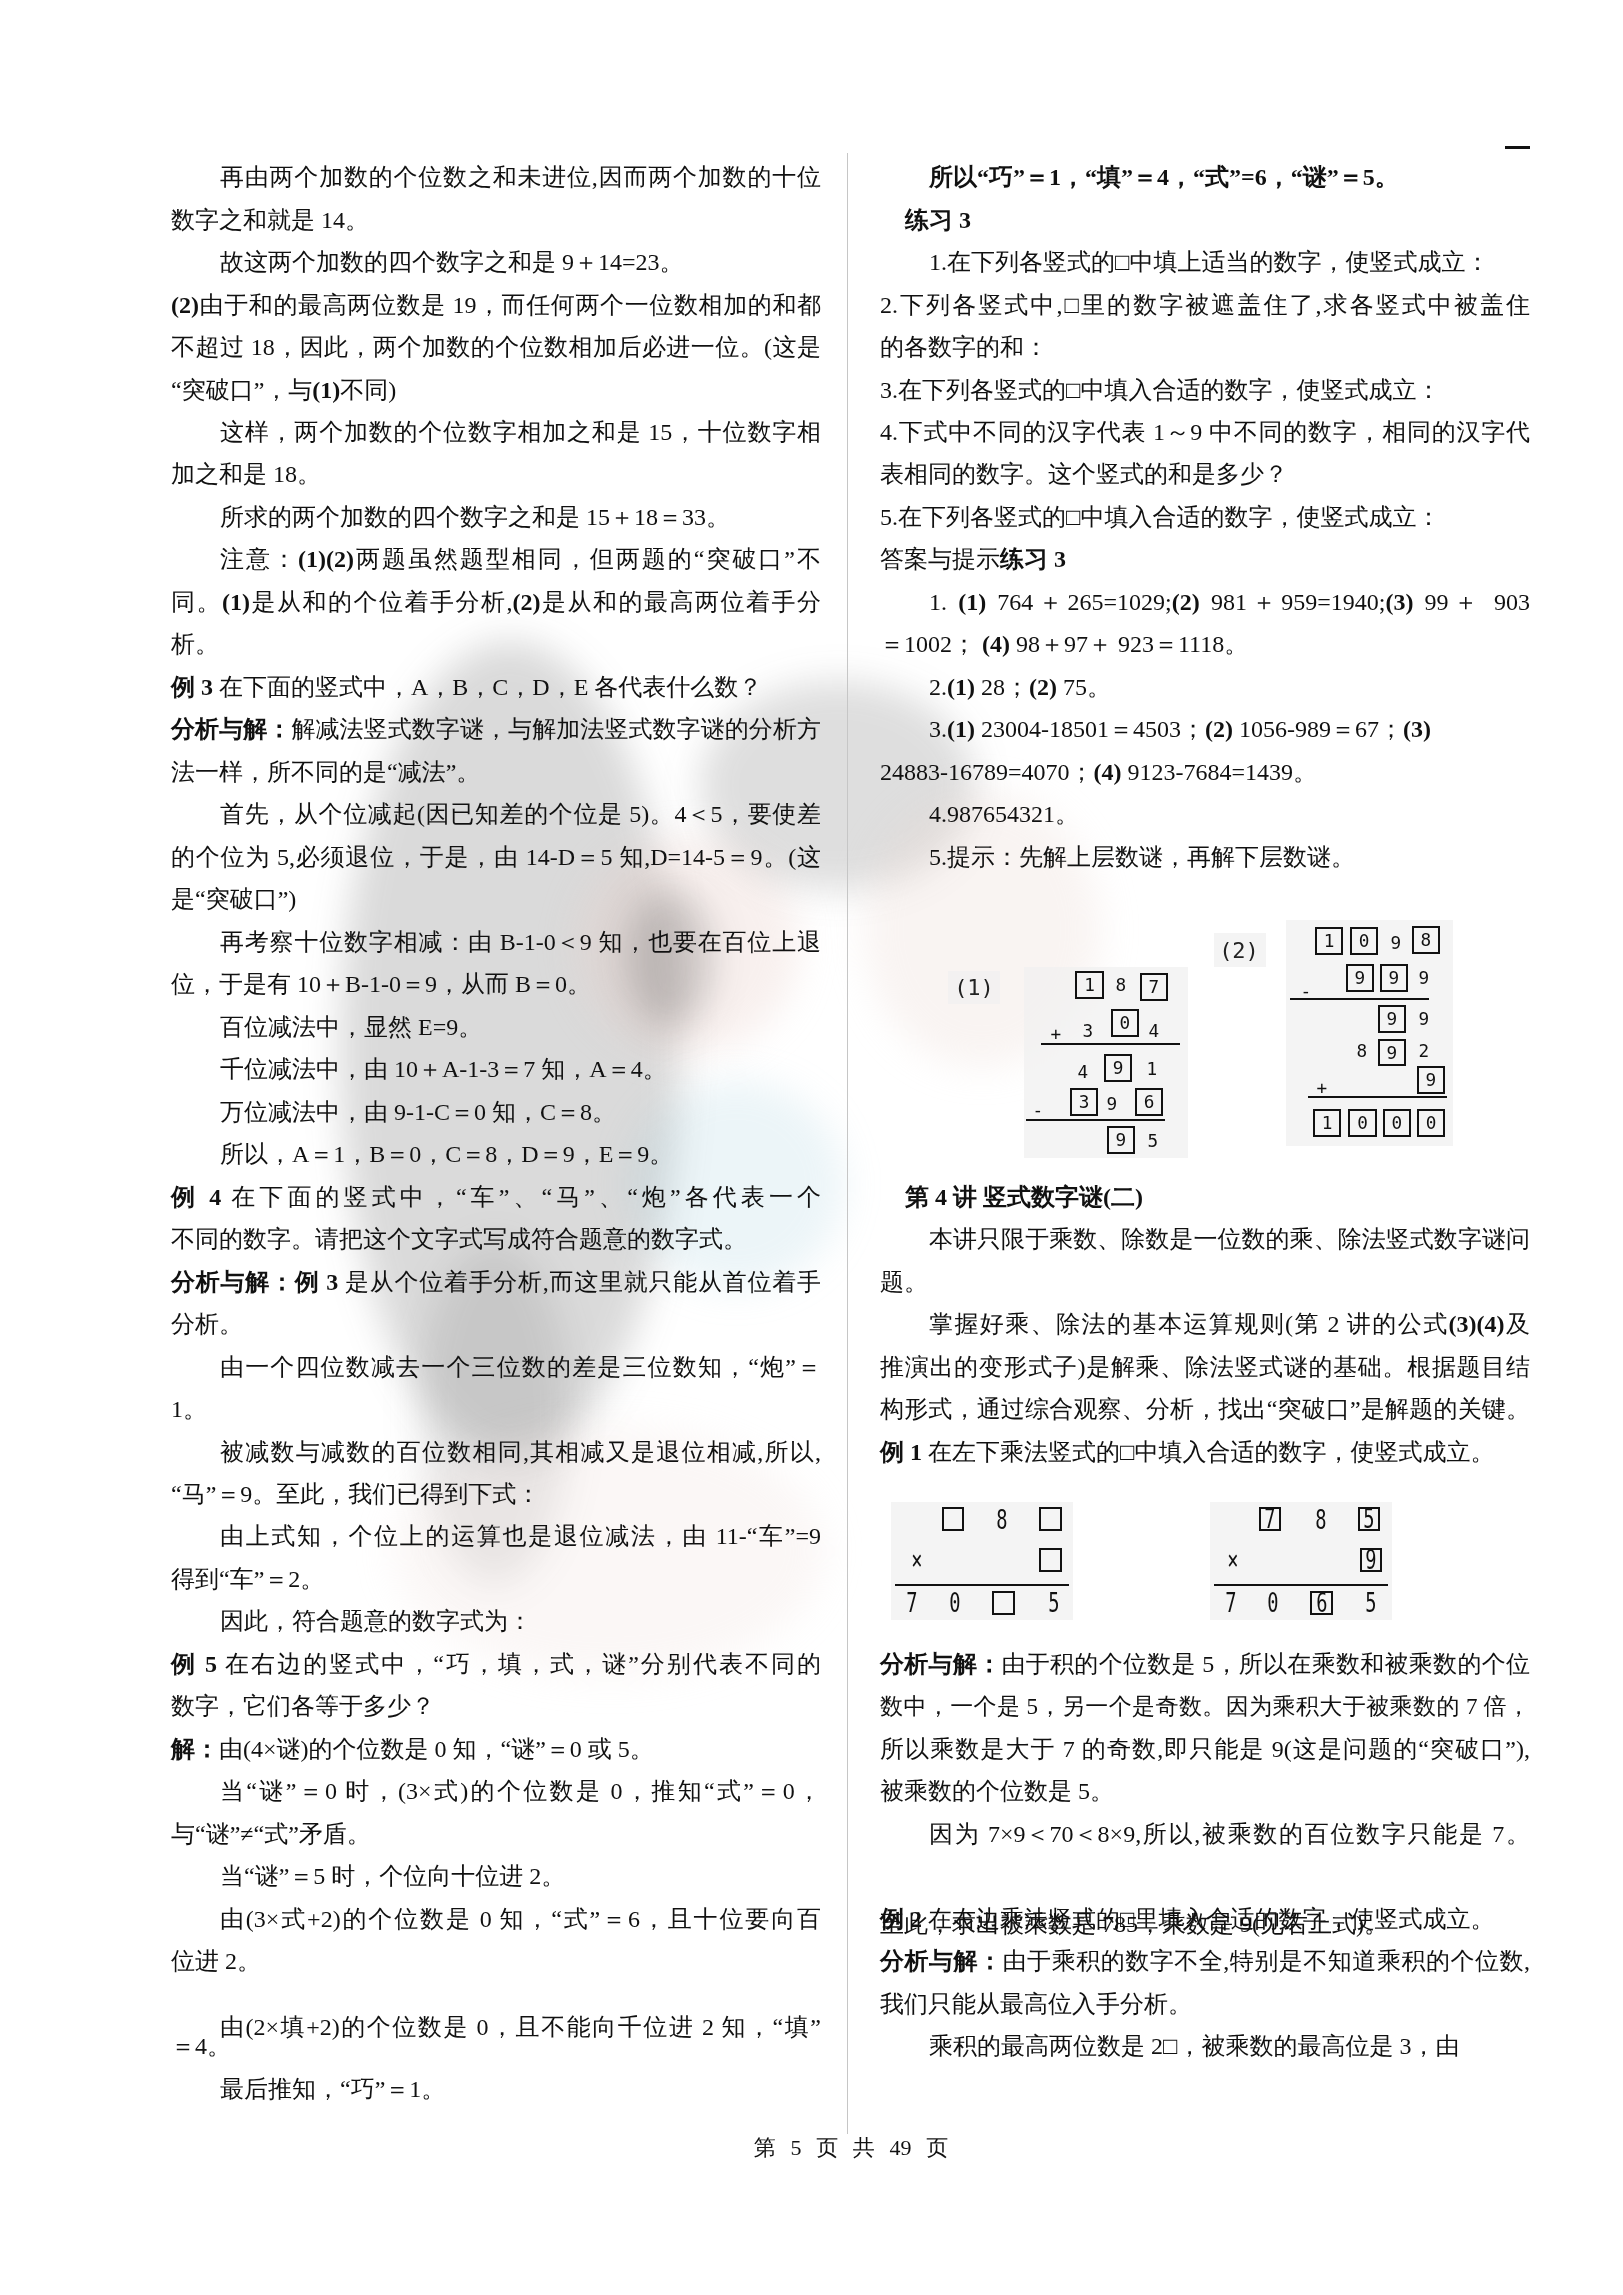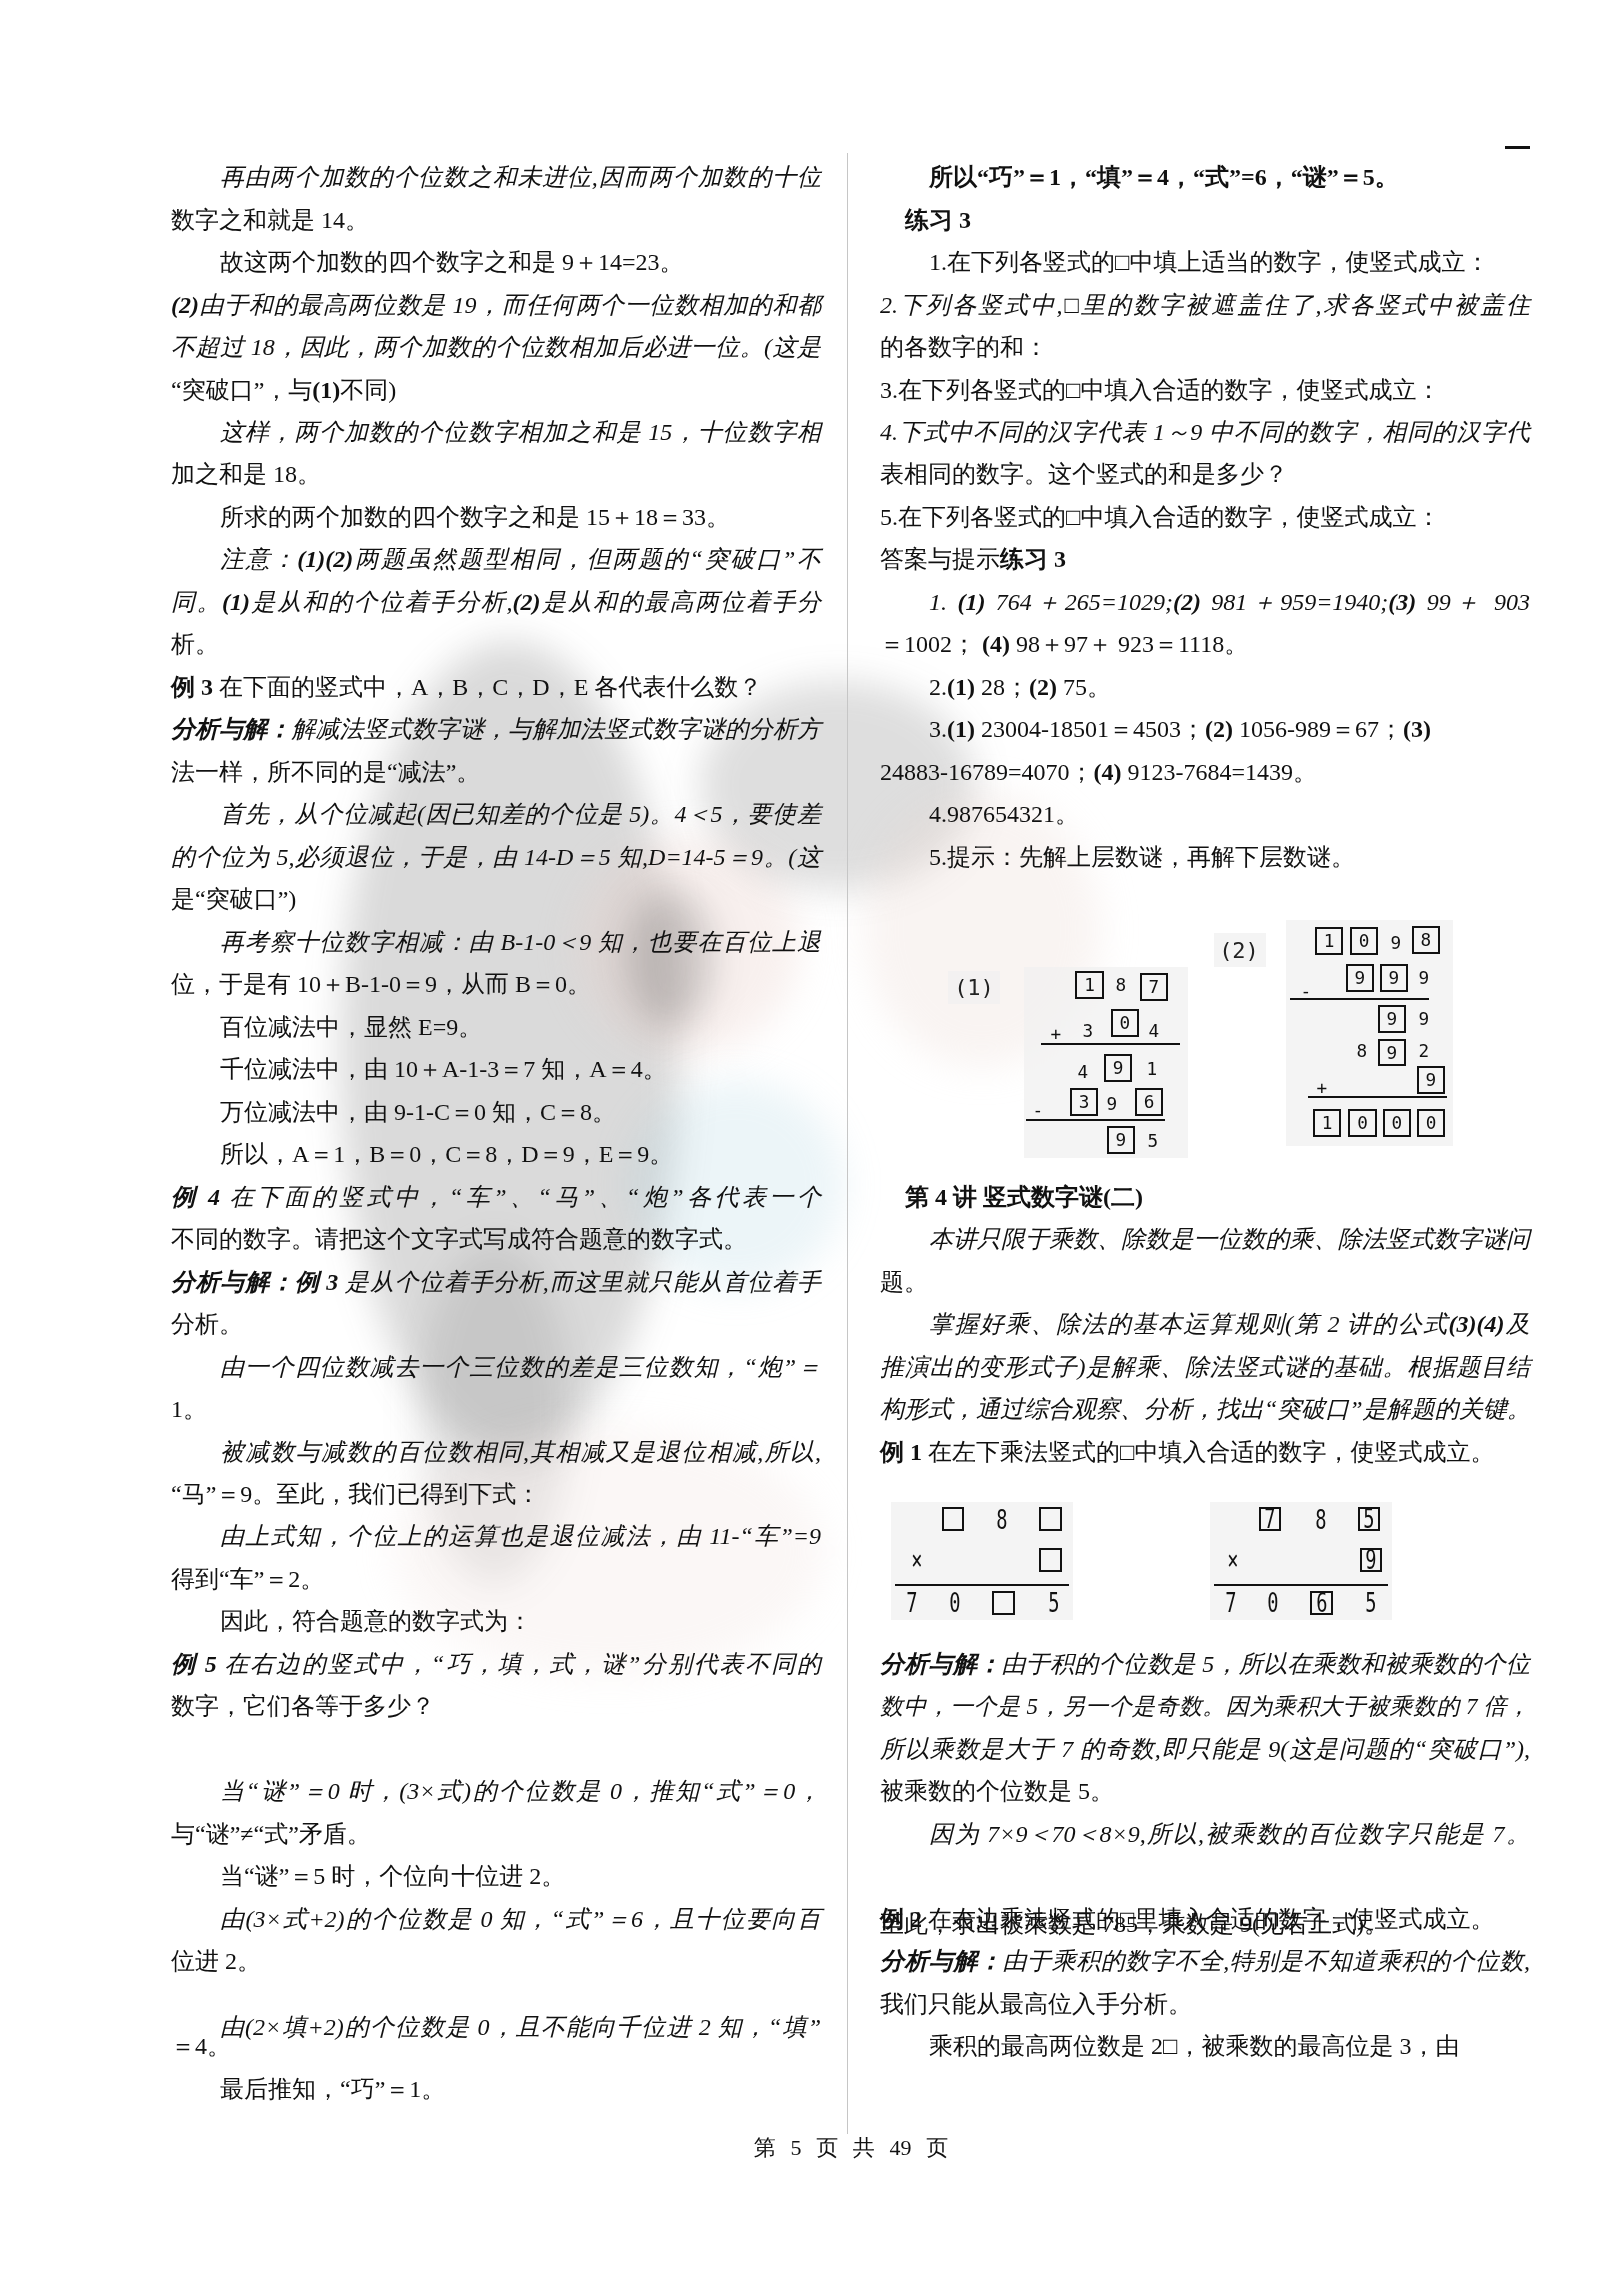--- a/index.html
+++ b/index.html
@@ -22,21 +22,21 @@
   .divider { position: absolute; left: 847px; top: 153px; width: 1.3px; height: 1981px; background: #c6c6c6; z-index: 1; }
   .topmark { position: absolute; left: 1505px; top: 146px; width: 25px; height: 3.3px; background: #111; z-index: 2; }
 
   .col { position: absolute; top: 0; width: 650px; height: 100%; z-index: 2; }
   #left-col { left: 171px; }
   #right-col { left: 880px; }
   .line {
     position: absolute; left: 0; right: 0; height: 43px; line-height: 43px;
     font-size: 24px; white-space: nowrap; box-sizing: border-box;
   }
-  .line.just { text-align: justify; text-align-last: justify; font-style: italic; }
+  .line.just { text-align: justify; text-align-last: justify; }
   .b { font-weight: bold; }
 
   .panel { position: absolute; background: rgba(240,240,240,0.75); z-index: 1; }
   .figure { position: absolute; left: 0; top: 0; width: 0; height: 0; z-index: 3; }
   .cell {
     position: absolute; display: flex; align-items: center; justify-content: center;
     box-sizing: border-box; font-family: "DejaVu Sans Mono", monospace; color: #111;
   }
   .cell.box { border: 2px solid #111; }
   .fig-add .cell { font-size: 17.7px; }
@@ -102,20 +102,21 @@
       <div class="line" style="top: 1303px; padding-left: 0px;"><span>分析。</span></div>
       <div class="line just" style="top: 1346px; padding-left: 49px;"><span>由一个四位数减去一个三位数的差是三位数知，“炮”＝</span></div>
       <div class="line" style="top: 1388px; padding-left: 0px;"><span>1。</span></div>
       <div class="line just" style="top: 1431px; padding-left: 49px;"><span>被减数与减数的百位数相同,其相减又是退位相减,所以,</span></div>
       <div class="line" style="top: 1473px; padding-left: 0px;"><span>“马”＝9。至此，我们已得到下式：</span></div>
       <div class="line just" style="top: 1515px; padding-left: 49px;"><span>由上式知，个位上的运算也是退位减法，由 11-“车”=9</span></div>
       <div class="line" style="top: 1558px; padding-left: 0px;"><span>得到“车”＝2。</span></div>
       <div class="line" style="top: 1600px; padding-left: 49px;"><span>因此，符合题意的数字式为：</span></div>
       <div class="line just" style="top: 1643px; padding-left: 0px;"><span class="b">例 5</span><span> 在右边的竖式中，“巧，填，式，谜”分别代表不同的</span></div>
       <div class="line" style="top: 1685px; padding-left: 0px;"><span>数字，它们各等于多少？</span></div>
+      <div class="line" style="top: 1728px; padding-left: 0px;"><span class="b">解：</span><span>由(4×谜)的个位数是 0 知，“谜”＝0 或 5。</span></div>
       <div class="line just" style="top: 1770px; padding-left: 49px;"><span>当“谜”＝0 时，(3×式)的个位数是 0，推知“式”＝0，</span></div>
       <div class="line" style="top: 1813px; padding-left: 0px;"><span>与“谜”≠“式”矛盾。</span></div>
       <div class="line" style="top: 1855px; padding-left: 49px;"><span>当“谜”＝5 时，个位向十位进 2。</span></div>
       <div class="line just" style="top: 1898px; padding-left: 49px;"><span>由(3×式+2)的个位数是 0 知，“式”＝6，且十位要向百</span></div>
       <div class="line" style="top: 1940px; padding-left: 0px;"><span>位进 2。</span></div>
       <div class="line just" style="top: 1983px; padding-left: 49px; margin-top: 23px;"><span>由(2×填+2)的个位数是 0，且不能向千位进 2 知，“填”</span></div>
       <div class="line" style="top: 2025px; padding-left: 0px;"><span>＝4。</span></div>
       <div class="line" style="top: 2068px; padding-left: 49px;"><span>最后推知，“巧”＝1。</span></div>
     </div>
   <div id="right-col" class="col">

